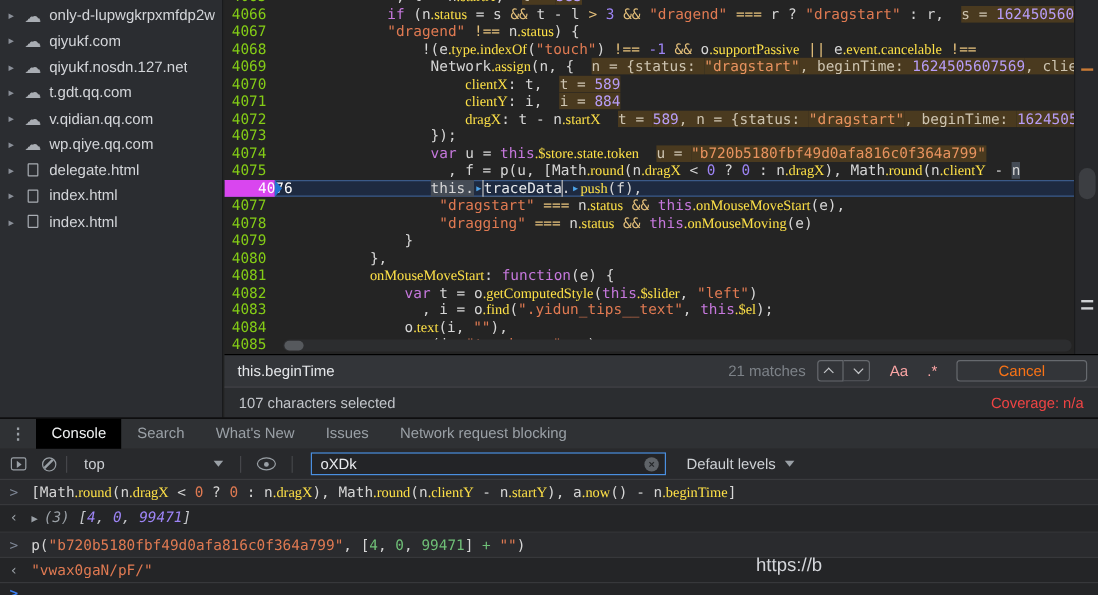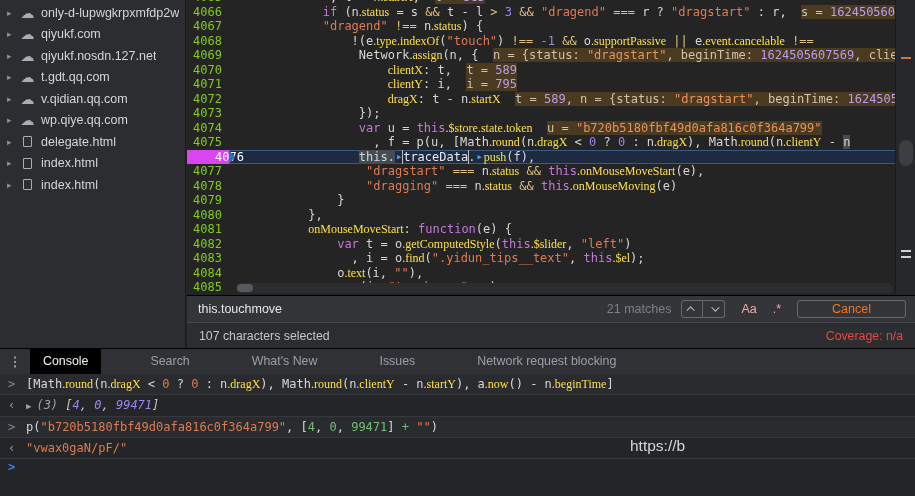--- a/index.html
+++ b/index.html
@@ -69,21 +69,21 @@
                border-top:1px solid #46474b; display:flex; align-items:center; justify-content:space-between;
                padding:0 12px; font-size:12.3px; }
   .statusbar .lft { color:#c2c5ca; }
   .statusbar .rgt { color:#ef4444;text-align:center; }
 
   
   .drawer { position:absolute; left:0; top:348px; width:915px; height:148px; border-top:1px solid #000; background:#242527; }
   .tabbar { height:25px; background:#2f3134; display:flex; align-items:stretch; }
   .menu-dots { width:30px; display:flex; align-items:center; justify-content:center;
                color:#9aa0a6; font-size:13px; font-weight:bold; cursor:pointer; }
-  #drawer-tabs { display:flex; align-items:flex-end;gap:36px; }
+  #drawer-tabs { display:flex; align-items:flex-end; }
   .tab { padding:0 13px; line-height:25px; font-size:12.4px; color:#9aa0a6; cursor:pointer; white-space:nowrap; }
   .tab.active { background:#000; color:#f1f3f4; }
 
   .filterrow { height:26px; background:#28292c; border-bottom:1px solid #3a3b3e;
                display:flex; align-items:center; font-size:12.4px; }
   .vdiv { width:1px; height:14px; background:#45464a; margin:0 8px; }
   .panel-icon { width:13px; height:11px; border:1px solid #9aa0a6; border-radius:2px; margin-left:9px;
                 display:flex; align-items:center; justify-content:center; cursor:pointer; }
   .panel-icon::after { content:''; border-left:4px solid #9aa0a6; border-top:3px solid transparent; border-bottom:3px solid transparent; }
   .block-icon { width:12px; height:12px; border:1.5px solid #9aa0a6; border-radius:50%; margin-left:13px;
@@ -196,21 +196,21 @@
   </aside>
 
   <section class="editor">
     <div id="code-lines">
         <div class="line"><div class="gut">4065</div><div class="lc"><span class="tk-d">             , l = n</span><span class="tk-p">.startX</span><span class="tk-d">,  </span><span class="tk-bd">l = </span><span class="tk-bn">585</span></div></div>
         <div class="line"><div class="gut">4066</div><div class="lc"><span class="tk-d">            </span><span class="tk-k">if</span><span class="tk-d"> (n</span><span class="tk-p">.status</span><span class="tk-d"> = s </span><span class="tk-o">&amp;&amp;</span><span class="tk-d"> t - l </span><span class="tk-o">&gt;</span><span class="tk-d"> </span><span class="tk-n">3</span><span class="tk-d"> </span><span class="tk-o">&amp;&amp;</span><span class="tk-d"> </span><span class="tk-s">"dragend"</span><span class="tk-d"> </span><span class="tk-o">===</span><span class="tk-d"> r ? </span><span class="tk-s">"dragstart"</span><span class="tk-d"> : r,  </span><span class="tk-bd">s = </span><span class="tk-bn">16245056075</span></div></div>
         <div class="line"><div class="gut">4067</div><div class="lc"><span class="tk-d">            </span><span class="tk-s">"dragend"</span><span class="tk-d"> </span><span class="tk-o">!==</span><span class="tk-d"> n</span><span class="tk-p">.status</span><span class="tk-d">) {</span></div></div>
         <div class="line"><div class="gut">4068</div><div class="lc"><span class="tk-d">                !(e</span><span class="tk-p">.type</span><span class="tk-p">.indexOf</span><span class="tk-d">(</span><span class="tk-s">"touch"</span><span class="tk-d">) </span><span class="tk-o">!==</span><span class="tk-d"> </span><span class="tk-n">-1</span><span class="tk-d"> </span><span class="tk-o">&amp;&amp;</span><span class="tk-d"> o</span><span class="tk-p">.supportPassive</span><span class="tk-d"> </span><span class="tk-o">||</span><span class="tk-d"> e</span><span class="tk-p">.event</span><span class="tk-p">.cancelable</span><span class="tk-d"> </span><span class="tk-o">!==</span></div></div>
         <div class="line"><div class="gut">4069</div><div class="lc"><span class="tk-d">                 Network</span><span class="tk-p">.assign</span><span class="tk-d">(n, {  </span><span class="tk-bd">n = {status: </span><span class="tk-bs">"dragstart"</span><span class="tk-bd">, beginTime: </span><span class="tk-bn">1624505607569</span><span class="tk-bd">, clientX:</span></div></div>
         <div class="line"><div class="gut">4070</div><div class="lc"><span class="tk-d">                     </span><span class="tk-p">clientX</span><span class="tk-d">: t,  </span><span class="tk-bd">t = </span><span class="tk-bn">589</span></div></div>
-        <div class="line"><div class="gut">4071</div><div class="lc"><span class="tk-d">                     </span><span class="tk-p">clientY</span><span class="tk-d">: i,  </span><span class="tk-bd">i = </span><span class="tk-bn">795</span></div></div>
+        <div class="line"><div class="gut">4071</div><div class="lc"><span class="tk-d">                     </span><span class="tk-p">clientY</span><span class="tk-d">: i,  </span><span class="tk-bd">i = </span><span class="tk-bn">884</span></div></div>
         <div class="line"><div class="gut">4072</div><div class="lc"><span class="tk-d">                     </span><span class="tk-p">dragX</span><span class="tk-d">: t - n</span><span class="tk-p">.startX</span><span class="tk-d">  </span><span class="tk-bd">t = </span><span class="tk-bn">589</span><span class="tk-bd">, n = {status: </span><span class="tk-bs">"dragstart"</span><span class="tk-bd">, beginTime: </span><span class="tk-bn">162450560</span></div></div>
         <div class="line"><div class="gut">4073</div><div class="lc"><span class="tk-d">                 });</span></div></div>
         <div class="line"><div class="gut">4074</div><div class="lc"><span class="tk-d">                 </span><span class="tk-k">var</span><span class="tk-d"> u = </span><span class="tk-k">this</span><span class="tk-p">.$store</span><span class="tk-p">.state</span><span class="tk-p">.token</span><span class="tk-d">  </span><span class="tk-bd">u = </span><span class="tk-bs">"b720b5180fbf49d0afa816c0f364a799"</span></div></div>
         <div class="line"><div class="gut">4075</div><div class="lc"><span class="tk-d">                   , f = p(u, [Math</span><span class="tk-p">.round</span><span class="tk-d">(n</span><span class="tk-p">.dragX</span><span class="tk-d"> &lt; </span><span class="tk-n">0</span><span class="tk-d"> ? </span><span class="tk-n">0</span><span class="tk-d"> : n</span><span class="tk-p">.dragX</span><span class="tk-d">), Math</span><span class="tk-p">.round</span><span class="tk-d">(n</span><span class="tk-p">.clientY</span><span class="tk-d"> - </span><span class="tk-d tk-sel">n</span></div></div>
         <div class="line exec"><div class="gut">4076</div><div class="lc"><span class="tk-d">                 </span><span class="tk-d tk-sel">this.</span><span class="tk-arr">▶</span><span class="tk-m">traceData</span><span class="tk-d">.</span><span class="tk-arr">▶</span><span class="tk-p">push</span><span class="tk-d">(f),</span></div></div>
         <div class="line"><div class="gut">4077</div><div class="lc"><span class="tk-d">                  </span><span class="tk-s">"dragstart"</span><span class="tk-d"> </span><span class="tk-o">===</span><span class="tk-d"> n</span><span class="tk-p">.status</span><span class="tk-d"> </span><span class="tk-o">&amp;&amp;</span><span class="tk-d"> </span><span class="tk-k">this</span><span class="tk-p">.onMouseMoveStart</span><span class="tk-d">(e),</span></div></div>
         <div class="line"><div class="gut">4078</div><div class="lc"><span class="tk-d">                  </span><span class="tk-s">"dragging"</span><span class="tk-d"> </span><span class="tk-o">===</span><span class="tk-d"> n</span><span class="tk-p">.status</span><span class="tk-d"> </span><span class="tk-o">&amp;&amp;</span><span class="tk-d"> </span><span class="tk-k">this</span><span class="tk-p">.onMouseMoving</span><span class="tk-d">(e)</span></div></div>
         <div class="line"><div class="gut">4079</div><div class="lc"><span class="tk-d">              }</span></div></div>
         <div class="line"><div class="gut">4080</div><div class="lc"><span class="tk-d">          },</span></div></div>
         <div class="line"><div class="gut">4081</div><div class="lc"><span class="tk-d">          </span><span class="tk-p">onMouseMoveStart</span><span class="tk-d">: </span><span class="tk-k">function</span><span class="tk-d">(e) {</span></div></div>
@@ -226,21 +226,21 @@
       <div class="vthumb"></div>
       <div id="vticks">
           <div class="vtick" style="top: 57px; background: rgb(200, 122, 53);"></div>
           <div class="vtick" style="top: 250px; background: rgb(207, 209, 212);"></div>
           <div class="vtick" style="top: 256px; background: rgb(207, 209, 212);"></div>
         </div>
     </div>
   </section>
 
   <div class="searchbar">
-    <div class="squery">this.touchmove</div>
+    <div class="squery">this.beginTime</div>
     <div class="smatches">21 matches</div>
     <div class="navbtn first">
         <span class="chev up"></span>
       </div>
     <div class="navbtn second">
         <span class="chev down"></span>
       </div>
     <div class="stoggle">Aa</div>
     <div class="stoggle">.*</div>
     <div class="cancelbtn">Cancel</div>
@@ -255,20 +255,40 @@
     <div class="tabbar">
       <div class="menu-dots">⋮</div>
       <div id="drawer-tabs">
           <div class="tab active">Console</div>
           <div class="tab">Search</div>
           <div class="tab">What's New</div>
           <div class="tab">Issues</div>
           <div class="tab">Network request blocking</div>
         </div>
     </div>
+    <div class="filterrow">
+      <span class="panel-icon"></span>
+      <span class="block-icon"></span>
+      <span class="vdiv"></span>
+      <div class="ctx">
+        <span>top</span>
+        <span class="caret"></span>
+      </div>
+      <span class="vdiv"></span>
+      <span class="eye-icon"></span>
+      <span class="vdiv"></span>
+      <div class="cfilter">
+        <span class="ftext">oXDk</span>
+        <span class="clear-icon">×</span>
+      </div>
+      <div class="levels">
+        <span>Default levels</span>
+        <span class="caret"></span>
+      </div>
+    </div>
     <div class="messages" id="console-messages">
         <div class="crow input"><span class="chev-c">&gt;</span><div class="cc"><span class="tk-d">[Math</span><span class="tk-p">.round</span><span class="tk-d">(n</span><span class="tk-p">.dragX</span><span class="tk-d"> &lt; </span><span class="tk-s">0</span><span class="tk-d"> ? </span><span class="tk-s">0</span><span class="tk-d"> : n</span><span class="tk-p">.dragX</span><span class="tk-d">), Math</span><span class="tk-p">.round</span><span class="tk-d">(n</span><span class="tk-p">.clientY</span><span class="tk-d"> - n</span><span class="tk-p">.startY</span><span class="tk-d">), a</span><span class="tk-p">.now</span><span class="tk-d">() - n</span><span class="tk-p">.beginTime</span><span class="tk-d">]</span></div></div>
         <div class="crow result"><span class="chev-c">‹</span><div class="cc"><span class="tk-exp">▶</span><span class="tk-it">(3) </span><span class="tk-itd">[</span><span class="tk-itn">4</span><span class="tk-itd">, </span><span class="tk-itn">0</span><span class="tk-itd">, </span><span class="tk-itn">99471</span><span class="tk-itd">]</span></div></div>
         <div class="crow input"><span class="chev-c">&gt;</span><div class="cc"><span class="tk-d">p(</span><span class="tk-s">"b720b5180fbf49d0afa816c0f364a799"</span><span class="tk-d">, [</span><span class="tk-gr">4</span><span class="tk-d">, </span><span class="tk-gr">0</span><span class="tk-d">, </span><span class="tk-gr">99471</span><span class="tk-d">] </span><span class="tk-gr">+</span><span class="tk-d"> </span><span class="tk-s">""</span><span class="tk-d">)</span></div></div>
         <div class="crow result"><span class="chev-c">‹</span><div class="cc"><span class="tk-s">"vwax0gaN/pF/"</span></div></div>
         <div class="overlay">https://b</div>
         <div class="crow prompt"><span class="chev-c">&gt;</span><div class="cc"></div></div>
       </div>
   </div>
 

